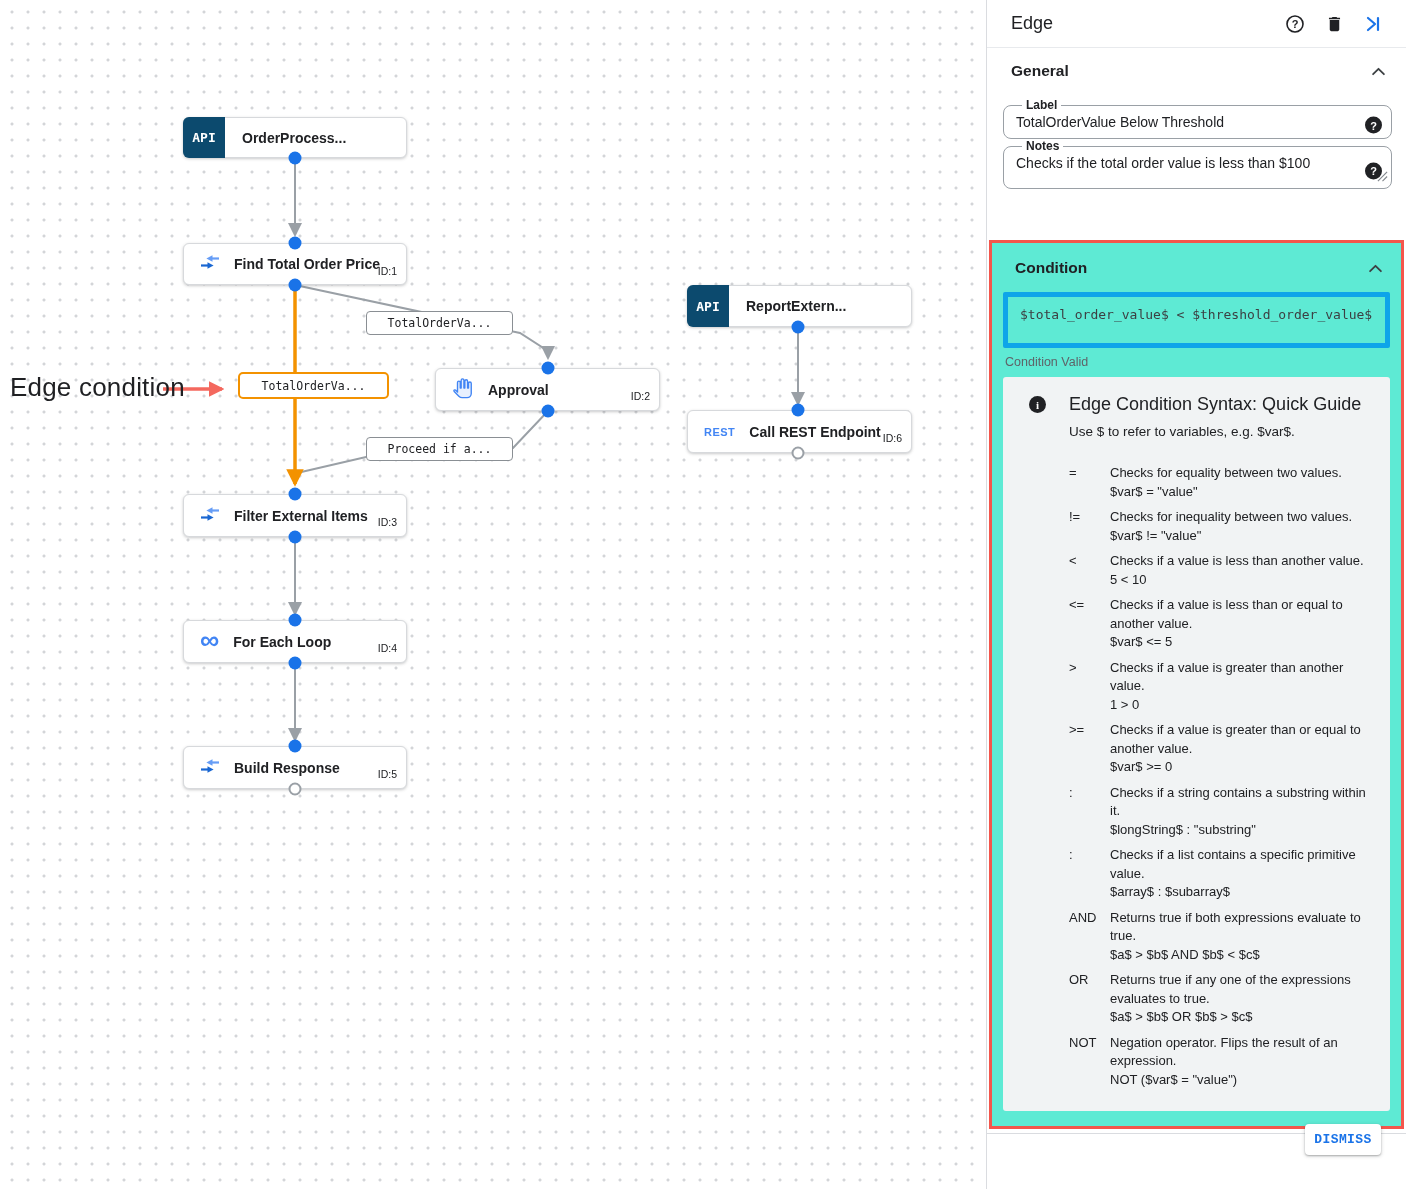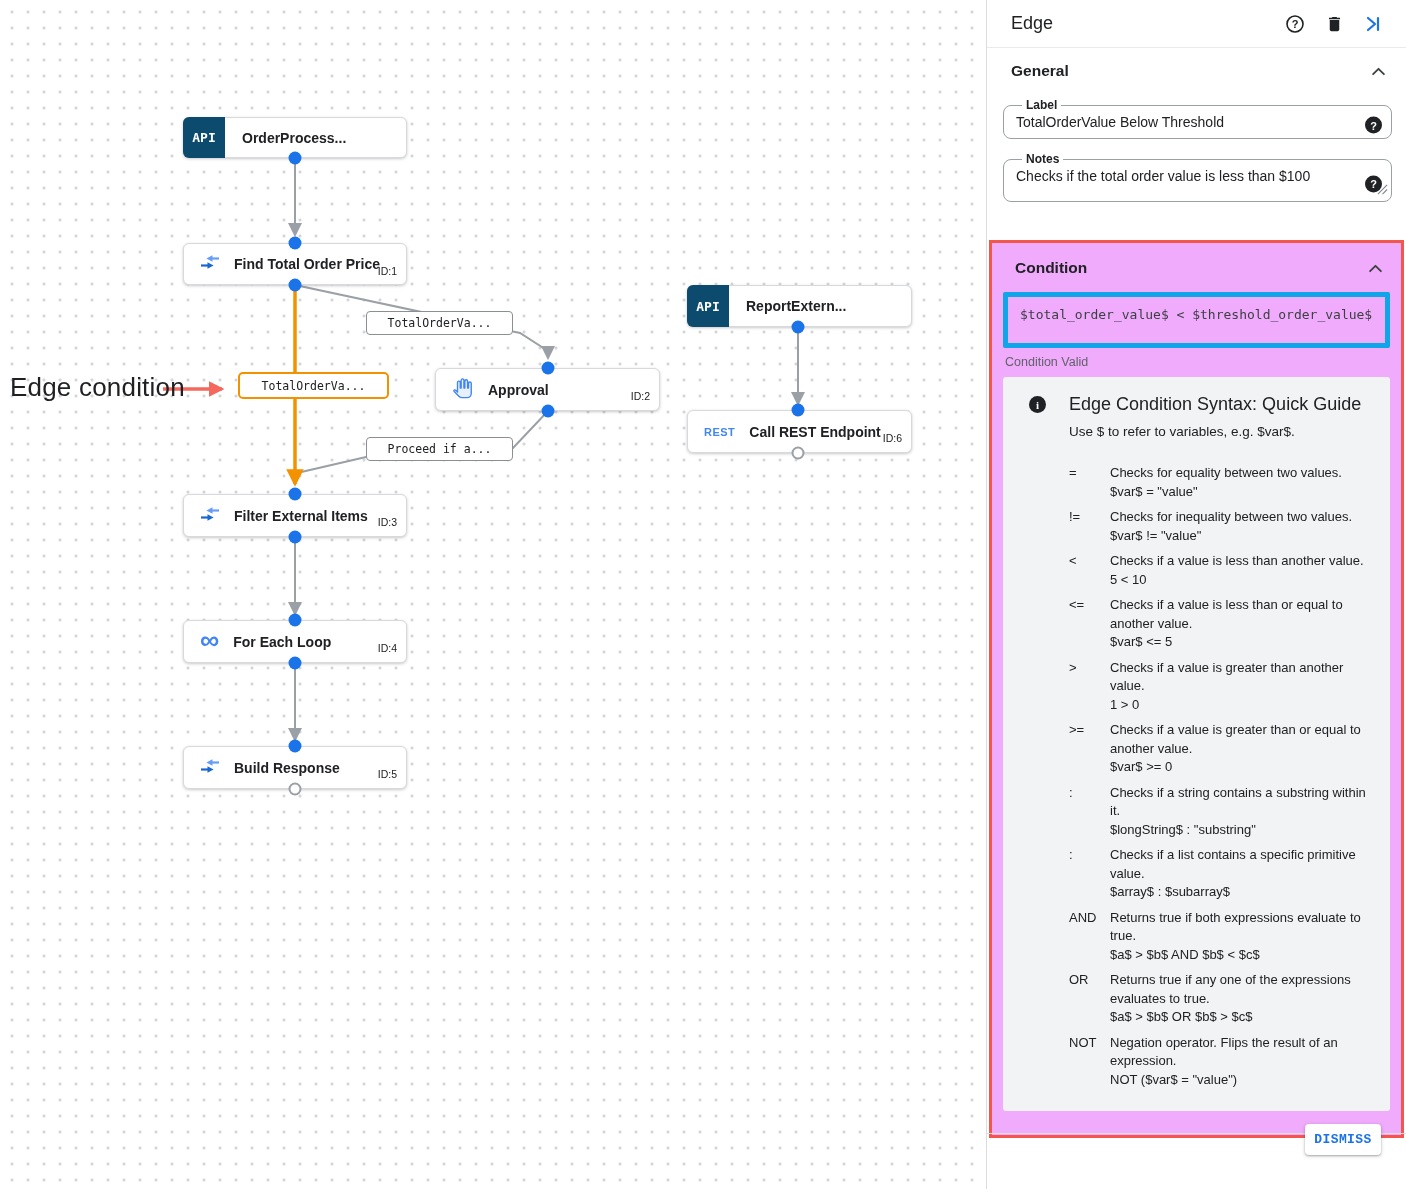--- a/index.html
+++ b/index.html
@@ -38,29 +38,29 @@
     padding:0 22px 0 24px; border-bottom:1px solid #e8eaed; }
   .panel-title { font-size:18px; color:#202124; flex:1; }
   .hicons { display:flex; align-items:center; gap:17px; }
   .icon-btn { width:22px; height:22px; display:flex; align-items:center; justify-content:center; cursor:pointer; background:none; border:none; }
 
   .section-head { display:flex; align-items:center; justify-content:space-between; padding:0 17px 0 24px; }
   .section-title { font-size:15.5px; font-weight:700; color:#202124;text-align:right; }
 
   .general { position:absolute; top:60px; left:0; right:0; }
   .fields { padding:16px 14px 0 16px; }
-  fieldset.mfield { border:1px solid #9aa0a6; border-radius:8px; padding:1px 34px 7px 12px; position:relative; margin-bottom:13px; }
+  fieldset.mfield { border:1px solid #9aa0a6; border-radius:8px; padding:1px 34px 7px 12px; position:relative; }
   fieldset.mfield legend { font-size:12px; font-weight:700; color:#202124; padding:0 4px; margin-left:6px; }
   .mfield .value { font-size:14px; color:#202124; line-height:18px; }
   .mfield.notes { padding-bottom:16px; }
   .f-help { position:absolute; right:9px; top:50%; transform:translateY(-50%); width:17px; height:17px; border-radius:50%;
     background:#202124; color:#fff; font-size:11px; font-weight:700; display:flex; align-items:center; justify-content:center; }
   .resize-h { position:absolute; right:3px; bottom:2px; }
 
-  .condition-box { position:absolute; top:240px; left:2px; right:2px; border:3.5px solid #f4564c; background:#f0abfc; padding:14px 11px 24px; }
+  .condition-box { position:absolute; top:240px; left:2px; right:2px; border:3.5px solid #f4564c; background:#5eead4; padding:14px 11px 15px; }
   .cond-head { padding:0 4px 0 12px; }
   .code-area { margin-top:13px; border:5px solid #0ea5e9; border-radius:2px; height:56px; padding:10px 12px;
     font-family:"DejaVu Sans Mono", monospace; font-size:13px; color:#3c4043; }
   .cond-status { margin-top:7px; padding-left:2px; font-size:12.5px; color:#5f6368; }
   .guide { margin-top:8px; background:#f1f3f4; border-radius:3px; position:relative; padding:17px 12px 22px 66px; }
   .info-ic { position:absolute; left:26px; top:19px; width:17px; height:17px; border-radius:50%; background:#202124;
     color:#fff; font-size:11px; font-weight:700; display:flex; align-items:center; justify-content:center; font-family:"Liberation Serif",serif; }
   .g-title { font-size:18px; color:#202124; }
   .g-sub { font-size:13.5px; color:#202124; margin-top:9px; }
   .g-rows { margin-top:25px; display:flex; flex-direction:column; gap:7px; }

